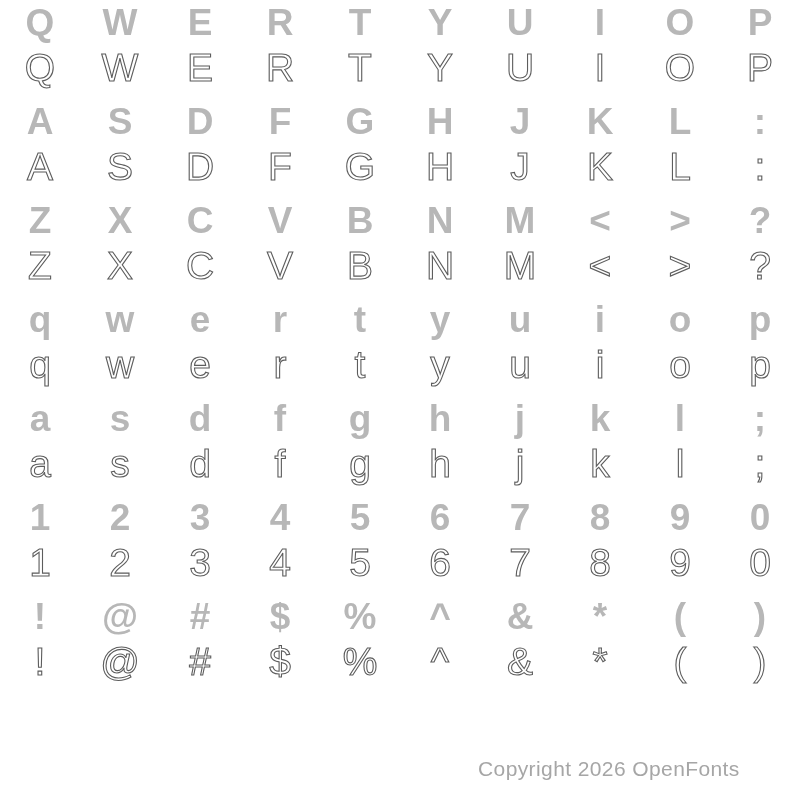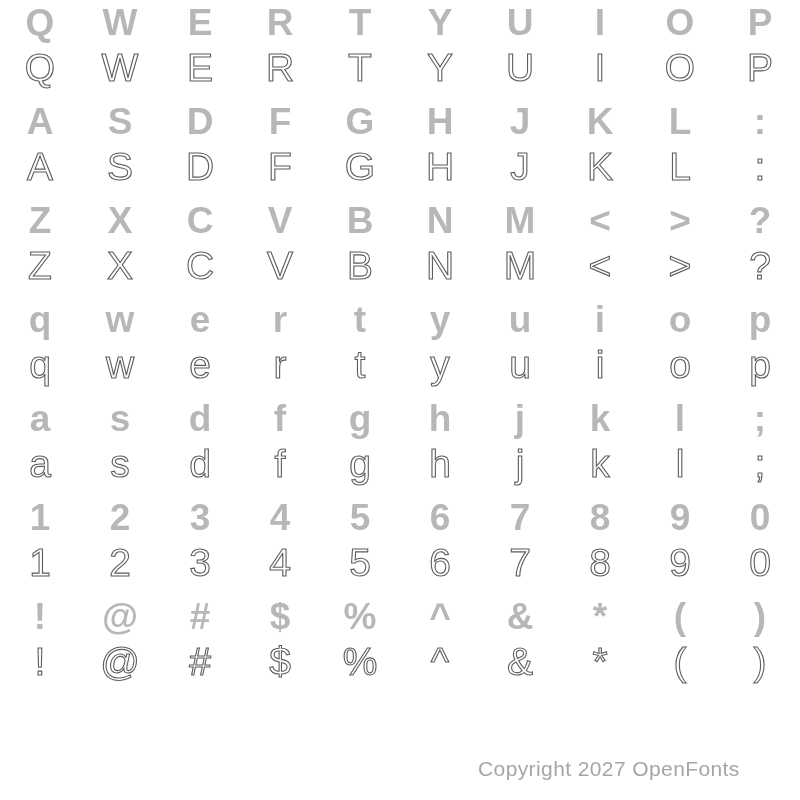--- a/index.html
+++ b/index.html
@@ -240,14 +240,14 @@
           <span class="cell">$</span>
           <span class="cell">%</span>
           <span class="cell">^</span>
           <span class="cell">&amp;</span>
           <span class="cell">*</span>
           <span class="cell">(</span>
           <span class="cell">)</span>
         </div>
       </div>
     </div>
-  <div class="copyright">Copyright 2027 OpenFonts</div>
+  <div class="copyright">Copyright 2026 OpenFonts</div>
 </div>
 
 </body></html>

